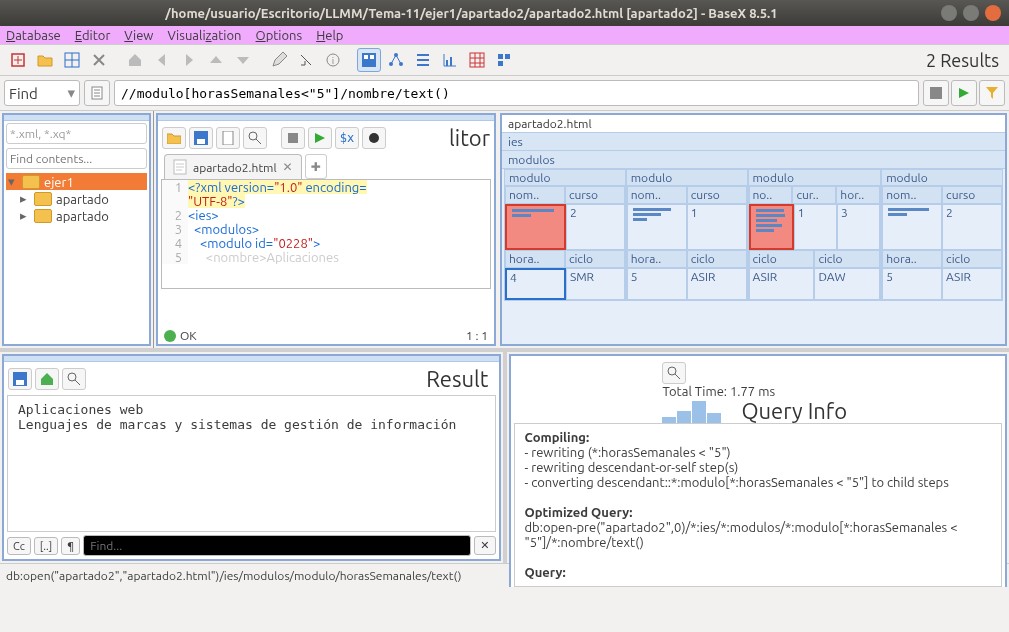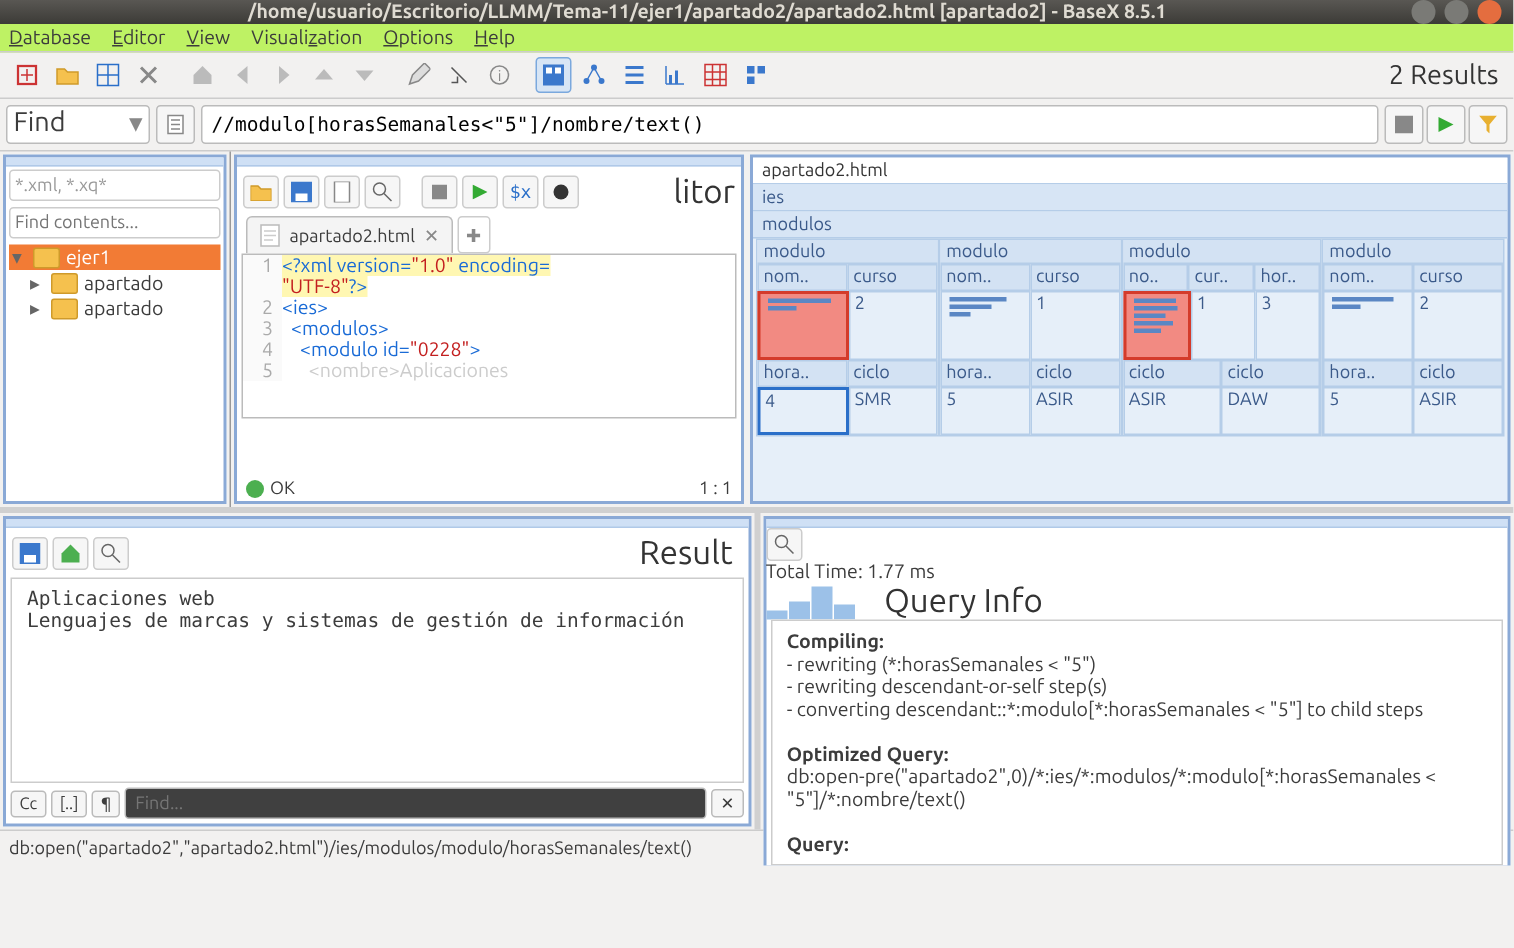--- a/index.html
+++ b/index.html
@@ -1,28 +1,28 @@
 <!DOCTYPE html>
 <html><head>
 <meta charset="utf-8">
 <style>
   * { box-sizing: border-box; margin: 0; padding: 0; font-family: "Ubuntu", "Liberation Sans", sans-serif; }
   body { background: #f2f1f0; font-size: 12px; color: #3c3c3c; width:1009px; }
-  .titlebar { background: linear-gradient(#595753,#3c3b37); color:#dfdbd2; height:16px; display:flex; align-items:center; padding:0 8px; font-size:13px; font-weight:bold;}
+  .titlebar { background: linear-gradient(#595753,#3c3b37); color:#dfdbd2; height:26px; display:flex; align-items:center; padding:0 8px; font-size:13px; font-weight:bold;}
   .titlebar .title { flex:1; text-align:center; }
   .win-btn { width:16px; height:16px; border-radius:50%; margin-left:6px; display:inline-block;}
   .win-min{background:#7a7a76;} .win-max{background:#7a7a76;} .win-close{background:#e46d3f;}
-  .menubar { background:#bef264; border-bottom:1px solid #ccc; padding:2px 6px; display:flex; gap:14px; font-size:13px;}
+  .menubar { background:#f0abfc; border-bottom:1px solid #ccc; padding:2px 6px; display:flex; gap:14px; font-size:13px;}
   .menubar span u { text-decoration:underline; }
   .toolbar { display:flex; align-items:center; padding:3px 6px; gap:3px; border-bottom:1px solid #ccc;}
   .tb-btn { width:24px; height:24px; display:flex; align-items:center; justify-content:center; border-radius:3px;}
   .tb-sep { width:6px;}
   .results-label { margin-left:auto; font-size:18px; color:#333; padding-right:4px;}
   .querybar { display:flex; align-items:center; padding:4px; gap:4px; border-bottom:1px solid #ccc;}
-  .find-combo { width:96px; height:26px; border:1px solid #bbb; border-radius:3px; background:#fff; display:flex; align-items:flex-start; padding:0 4px; font-size:18px;}
+  .find-combo { width:76px; height:26px; border:1px solid #bbb; border-radius:3px; background:#fff; display:flex; align-items:center; padding:0 4px; font-size:15px;}
   .find-combo .arrow{margin-left:auto;color:#888;}
   .xq-input { flex:1; height:26px; border:1px solid #bbb; border-radius:3px; padding:0 6px; font-size:13px; font-family:monospace; background:#fff;}
   .run-btn-box { display:flex; gap:2px;}
   .sq-btn { width:26px;height:26px;border:1px solid #bbb;border-radius:3px;background:#f6f6f6;display:flex;align-items:center;justify-content:center;}
   .main { display:flex; height:237px;}
   .left-col { width:154px; display:flex; flex-direction:column; border-right:1px solid #999;}
   .panel-border{ border:2px solid #8aa9d6; margin:2px; background:#fff; position:relative;}
   .panel-head-strip{height:6px;background:#cfe0f5;border-bottom:1px solid #b0c9e8;}
   .path-row{display:flex;padding:2px;gap:2px;}
   .path-trunc{flex:1;background:#fff;border:1px solid #ccc;border-radius:3px;padding:2px;color:#aaa;font-size:12px;overflow:hidden;white-space:nowrap;}
@@ -60,21 +60,21 @@
   .cell.hot2{background:#f28a82;border:2px solid #d43b2b;}
   .lines-mini{display:flex;flex-direction:column;gap:2px;padding:2px;}
   .lines-mini span{height:3px;background:#5b87c4;display:block;}
   .bottom{display:flex;height:215px;border-top:4px solid #d0d0d0;}
   .bl{flex:1;display:flex;flex-direction:column;border-right:4px solid #d0d0d0;}
   .bl .hdr-row{display:flex;align-items:center;padding:4px;gap:3px;}
   .big-label{margin-left:auto;font-size:22px;color:#333;padding-right:6px;}
   .result-txt{flex:1;padding:6px 10px;font-family:"DejaVu Sans Mono",monospace;font-size:13px;background:#fff;border:1px solid #ccc;margin:0 3px;white-space:pre-wrap;}
   .foot-row{display:flex;gap:3px;padding:3px;align-items:center;}
   .tinybtn{padding:2px 5px;border:1px solid #bbb;border-radius:3px;background:#f6f6f6;font-size:11px;}
-  .find2{flex:1;border:1px solid #bbb;border-radius:3px;padding:3px 6px;color:#999;font-size:12px;background:#404040;}
+  .find2{flex:1;border:1px solid #bbb;border-radius:3px;padding:3px 6px;color:#999;font-size:12px;background:#000000;}
   .br{flex:1;display:flex;flex-direction:column;}
   .qinfo{flex:1;padding:6px 10px;font-size:13px;background:#fff;border:1px solid #ccc;margin:0 3px;overflow:auto;font-family:sans-serif;}
   .bars{display:flex;align-items:flex-end;gap:1px;height:24px;}
   .bars div{width:14px;background:#9cc1e8;}
   .statusbar{display:flex;align-items:center;padding:3px 6px;border-top:1px solid #ccc;font-size:12px;background:#f2f1f0;}
   .mb{margin-left:auto;border:1px solid #bbb;padding:1px 12px;background:#fff;}
   svg{display:block;}
 </style>
 </head>
 <body>
@@ -499,21 +499,21 @@
       <div class="foot-row">
         <div class="tinybtn">Cc</div>
         <div class="tinybtn">[..]</div>
         <div class="tinybtn">¶</div>
         <input class="find2" placeholder="Find..." style="">
         <div class="tinybtn">✕</div>
       </div>
     </div>
   </div>
   <div class="br">
-    <div class="panel-border" style="flex:1;display:flex;flex-direction:column;">
+    <div class="panel-border" style="flex:1;display:flex;flex-direction:column;align-items:center;">
       <div class="panel-head-strip"></div>
       <div class="hdr-row">
         <div class="smallbtn">
             <svg width="14" height="14">
               <circle cx="5" cy="5" r="4" fill="none" stroke="#666"></circle>
               <path d="M8 8l5 5" stroke="#666"></path>
             </svg>
           </div>
         <span style="font-size:13px;">Total Time: 1.77 ms</span>
         <div style="margin-left:auto;display:flex;align-items:center;gap:8px;">

